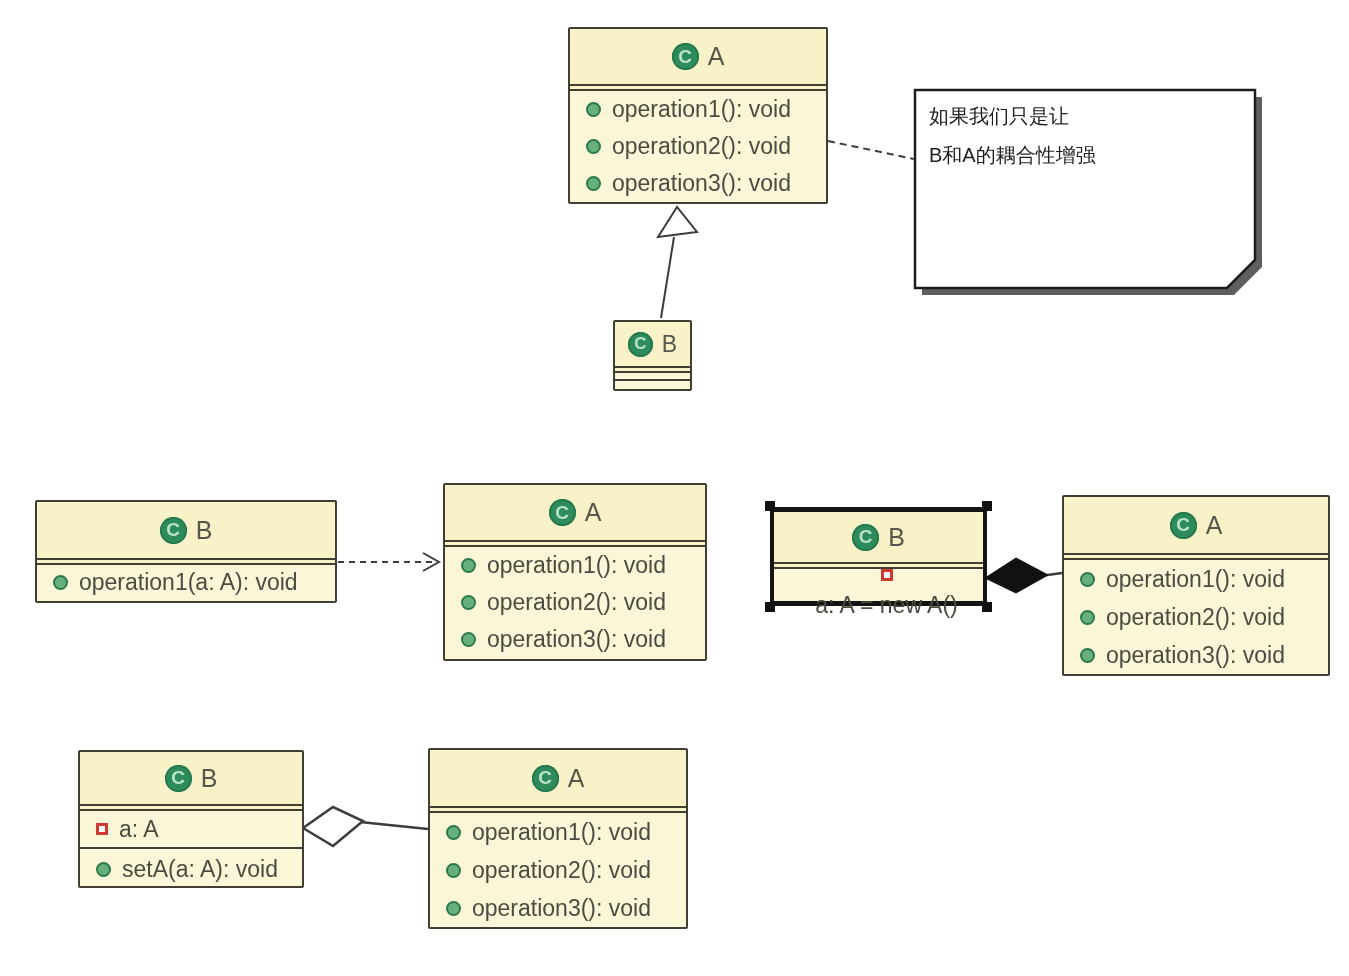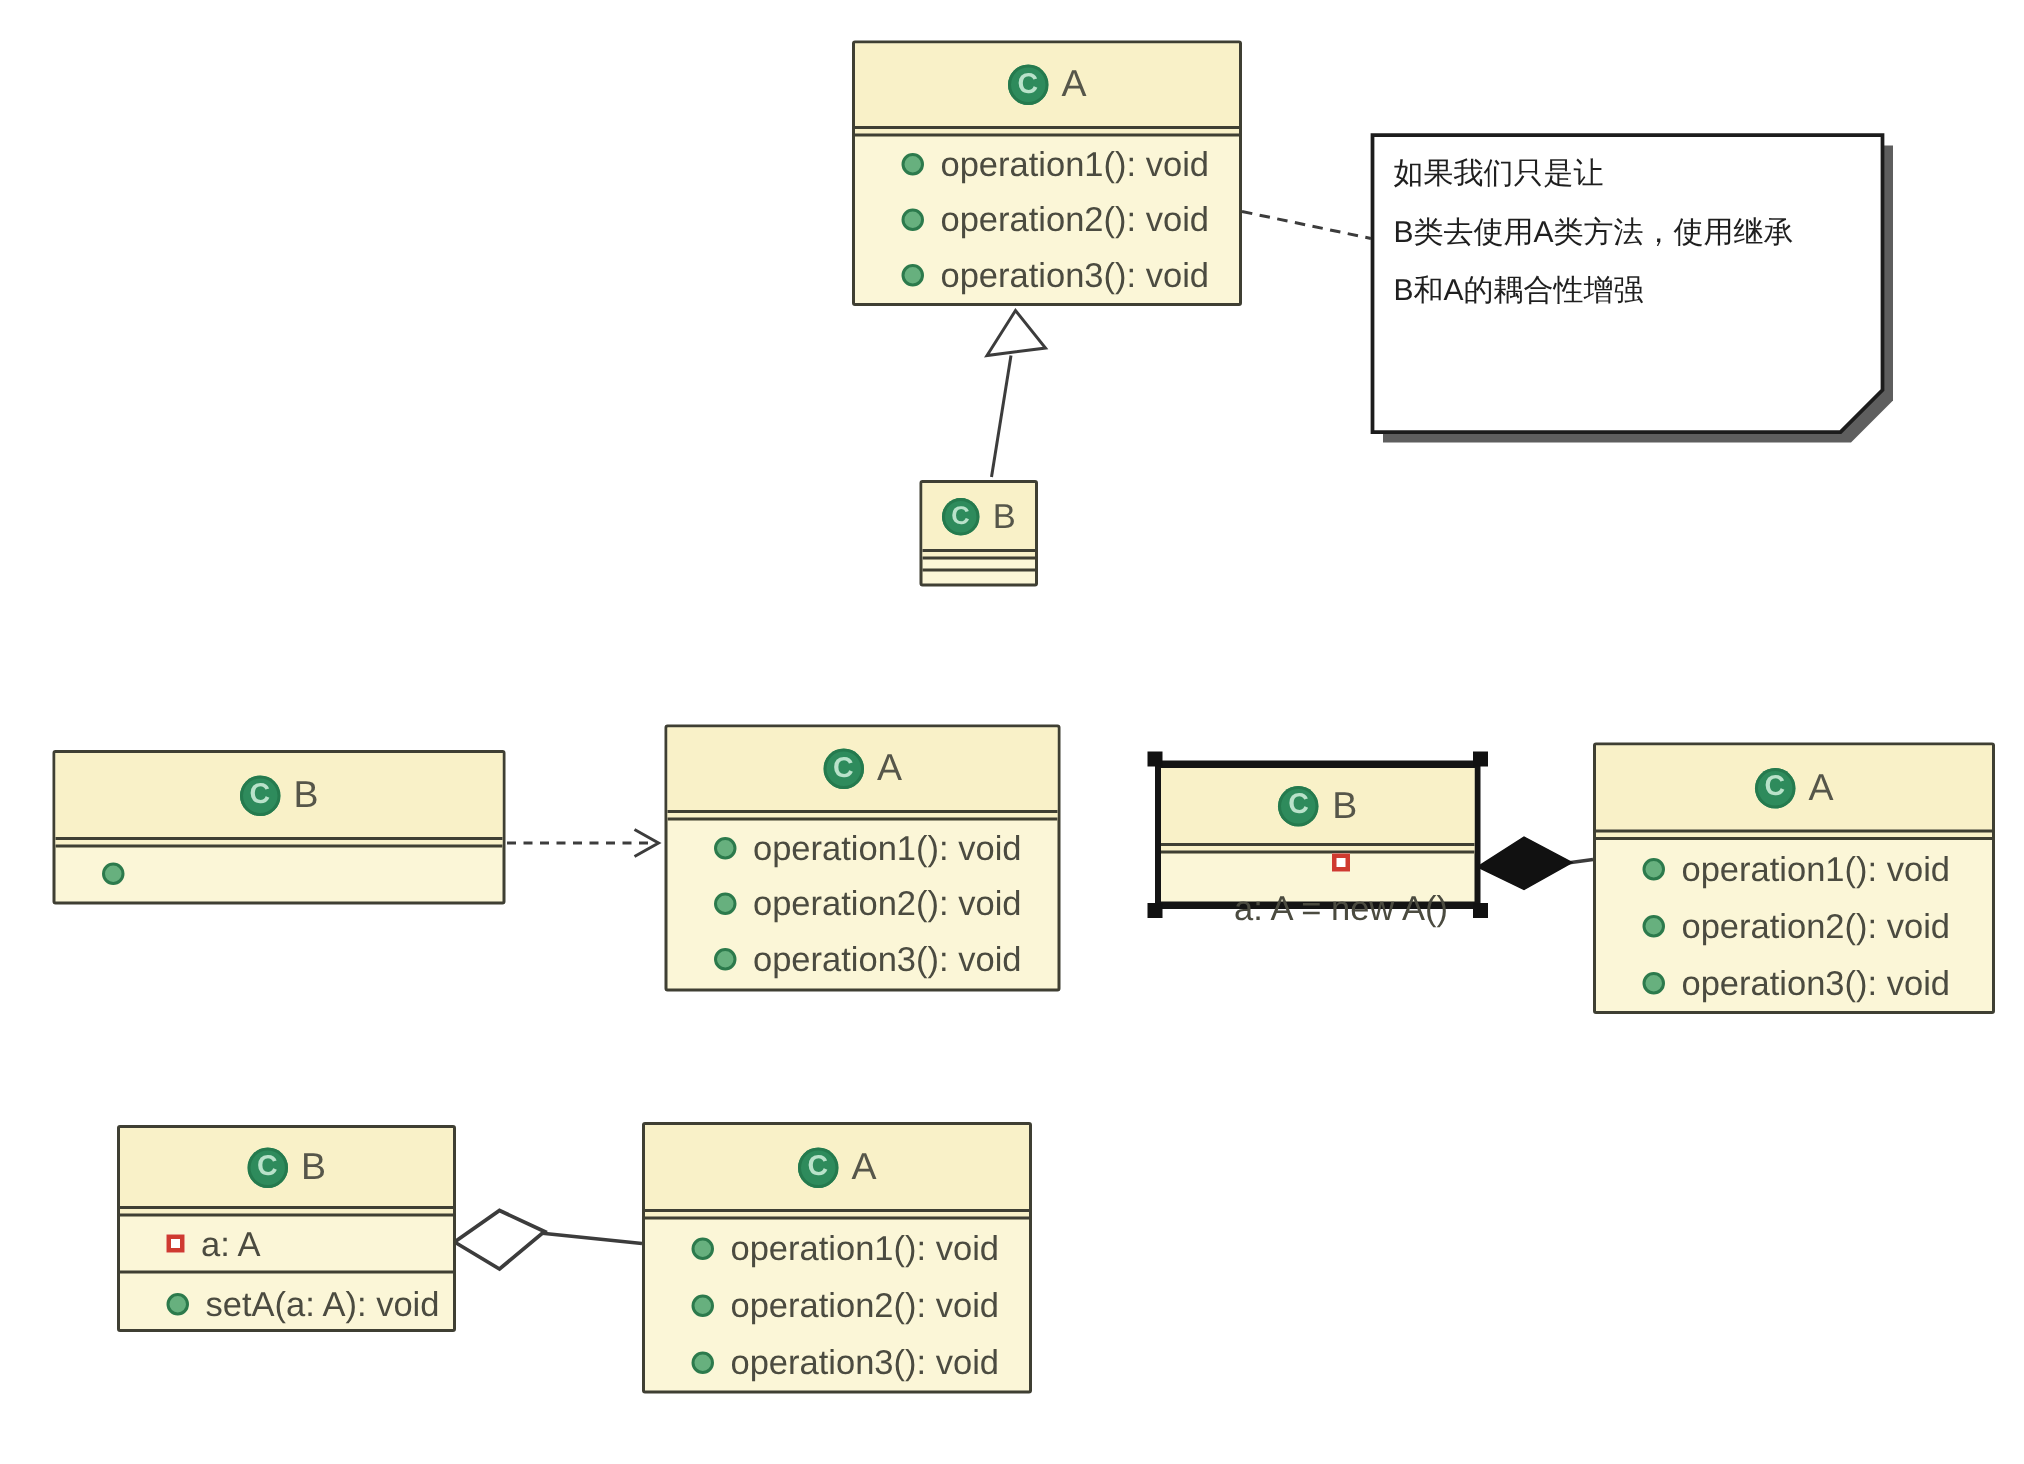--- a/index.html
+++ b/index.html
@@ -10,21 +10,21 @@
   #wires{position:absolute;left:0;top:0;z-index:1;}
 
   
   .cls{position:absolute;z-index:2;box-sizing:border-box;background:#fbf6d7;
        border:2.5px solid #3f3f33;border-radius:2px;}
   .cls.selected{border:4px solid #141414;border-top-width:5px;border-bottom-width:5px;}
   .cls-h{display:flex;align-items:center;justify-content:center;gap:9px;background:#f9f1c8;}
   .cname{font-size:25px;color:#56564a;}
   .sep{height:3px;background:#f9f1c8;border-top:2px solid #3f3f33;border-bottom:2px solid #3f3f33;}
   .sepl{border-top:2px solid #3f3f33;height:0;}
-  .row{display:flex;align-items:center;gap:11px;padding-left:31px;}
+  .row{display:flex;align-items:center;gap:11px;padding-left:16px;}
   .mtext{font-size:23px;color:#4b4b40;white-space:nowrap;}
 
   
   .cicon{width:27px;height:27px;border-radius:50%;background:#2e8b5c;color:#b9e2ca;
          display:flex;align-items:center;justify-content:center;
          font-size:19px;font-weight:bold;box-shadow:inset 0 0 0 2px #257a4e;}
   .micon{width:15px;height:15px;border-radius:50%;background:#67b07e;
          border:2px solid #2c7a4c;box-sizing:border-box;flex:0 0 auto;}
   .ficon{width:12px;height:12px;border:3px solid #cf3a30;background:#fff;
          box-sizing:border-box;flex:0 0 auto;}
@@ -69,21 +69,20 @@
     </g>
 
     <g>
       <line x1="360" y1="822" x2="428" y2="829" stroke="#3c3c3c" stroke-width="2.5"></line>
       <polygon points="303,828 333,807 363,821 333,846" fill="#ffffff" stroke="#3c3c3c" stroke-width="2.5"></polygon>
     </g>
   </svg>
 
   <div class="note-text">
     <span>如果我们只是让</span>
-    <span>B类去使用A类方法，使用继承</span>
     <span>B和A的耦合性增强</span>
   </div>
 
   <div class="cls" style="left:568px;top:27px;width:260px;height:177px;">
     <div class="cls-h" style="height:55px;">
       <span class="cicon">C</span>
       <span class="cname">A</span>
     </div>
     <div class="sep"></div>
     <div class="row" style="height:37px;">
@@ -112,20 +111,21 @@
   </div>
 
   <div class="cls" style="left:35px;top:500px;width:302px;height:103px;">
     <div class="cls-h" style="height:56px;">
       <span class="cicon">C</span>
       <span class="cname">B</span>
     </div>
     <div class="sep"></div>
     <div class="row" style="height:35px;">
       <span class="micon"></span>
+      <span class="mtext">operation1(a: A): void</span>
     </div>
   </div>
 
   <div class="cls" style="left:443px;top:483px;width:264px;height:178px;">
     <div class="cls-h" style="height:55px;">
       <span class="cicon">C</span>
       <span class="cname">A</span>
     </div>
     <div class="sep"></div>
     <div class="row" style="height:37px;">

